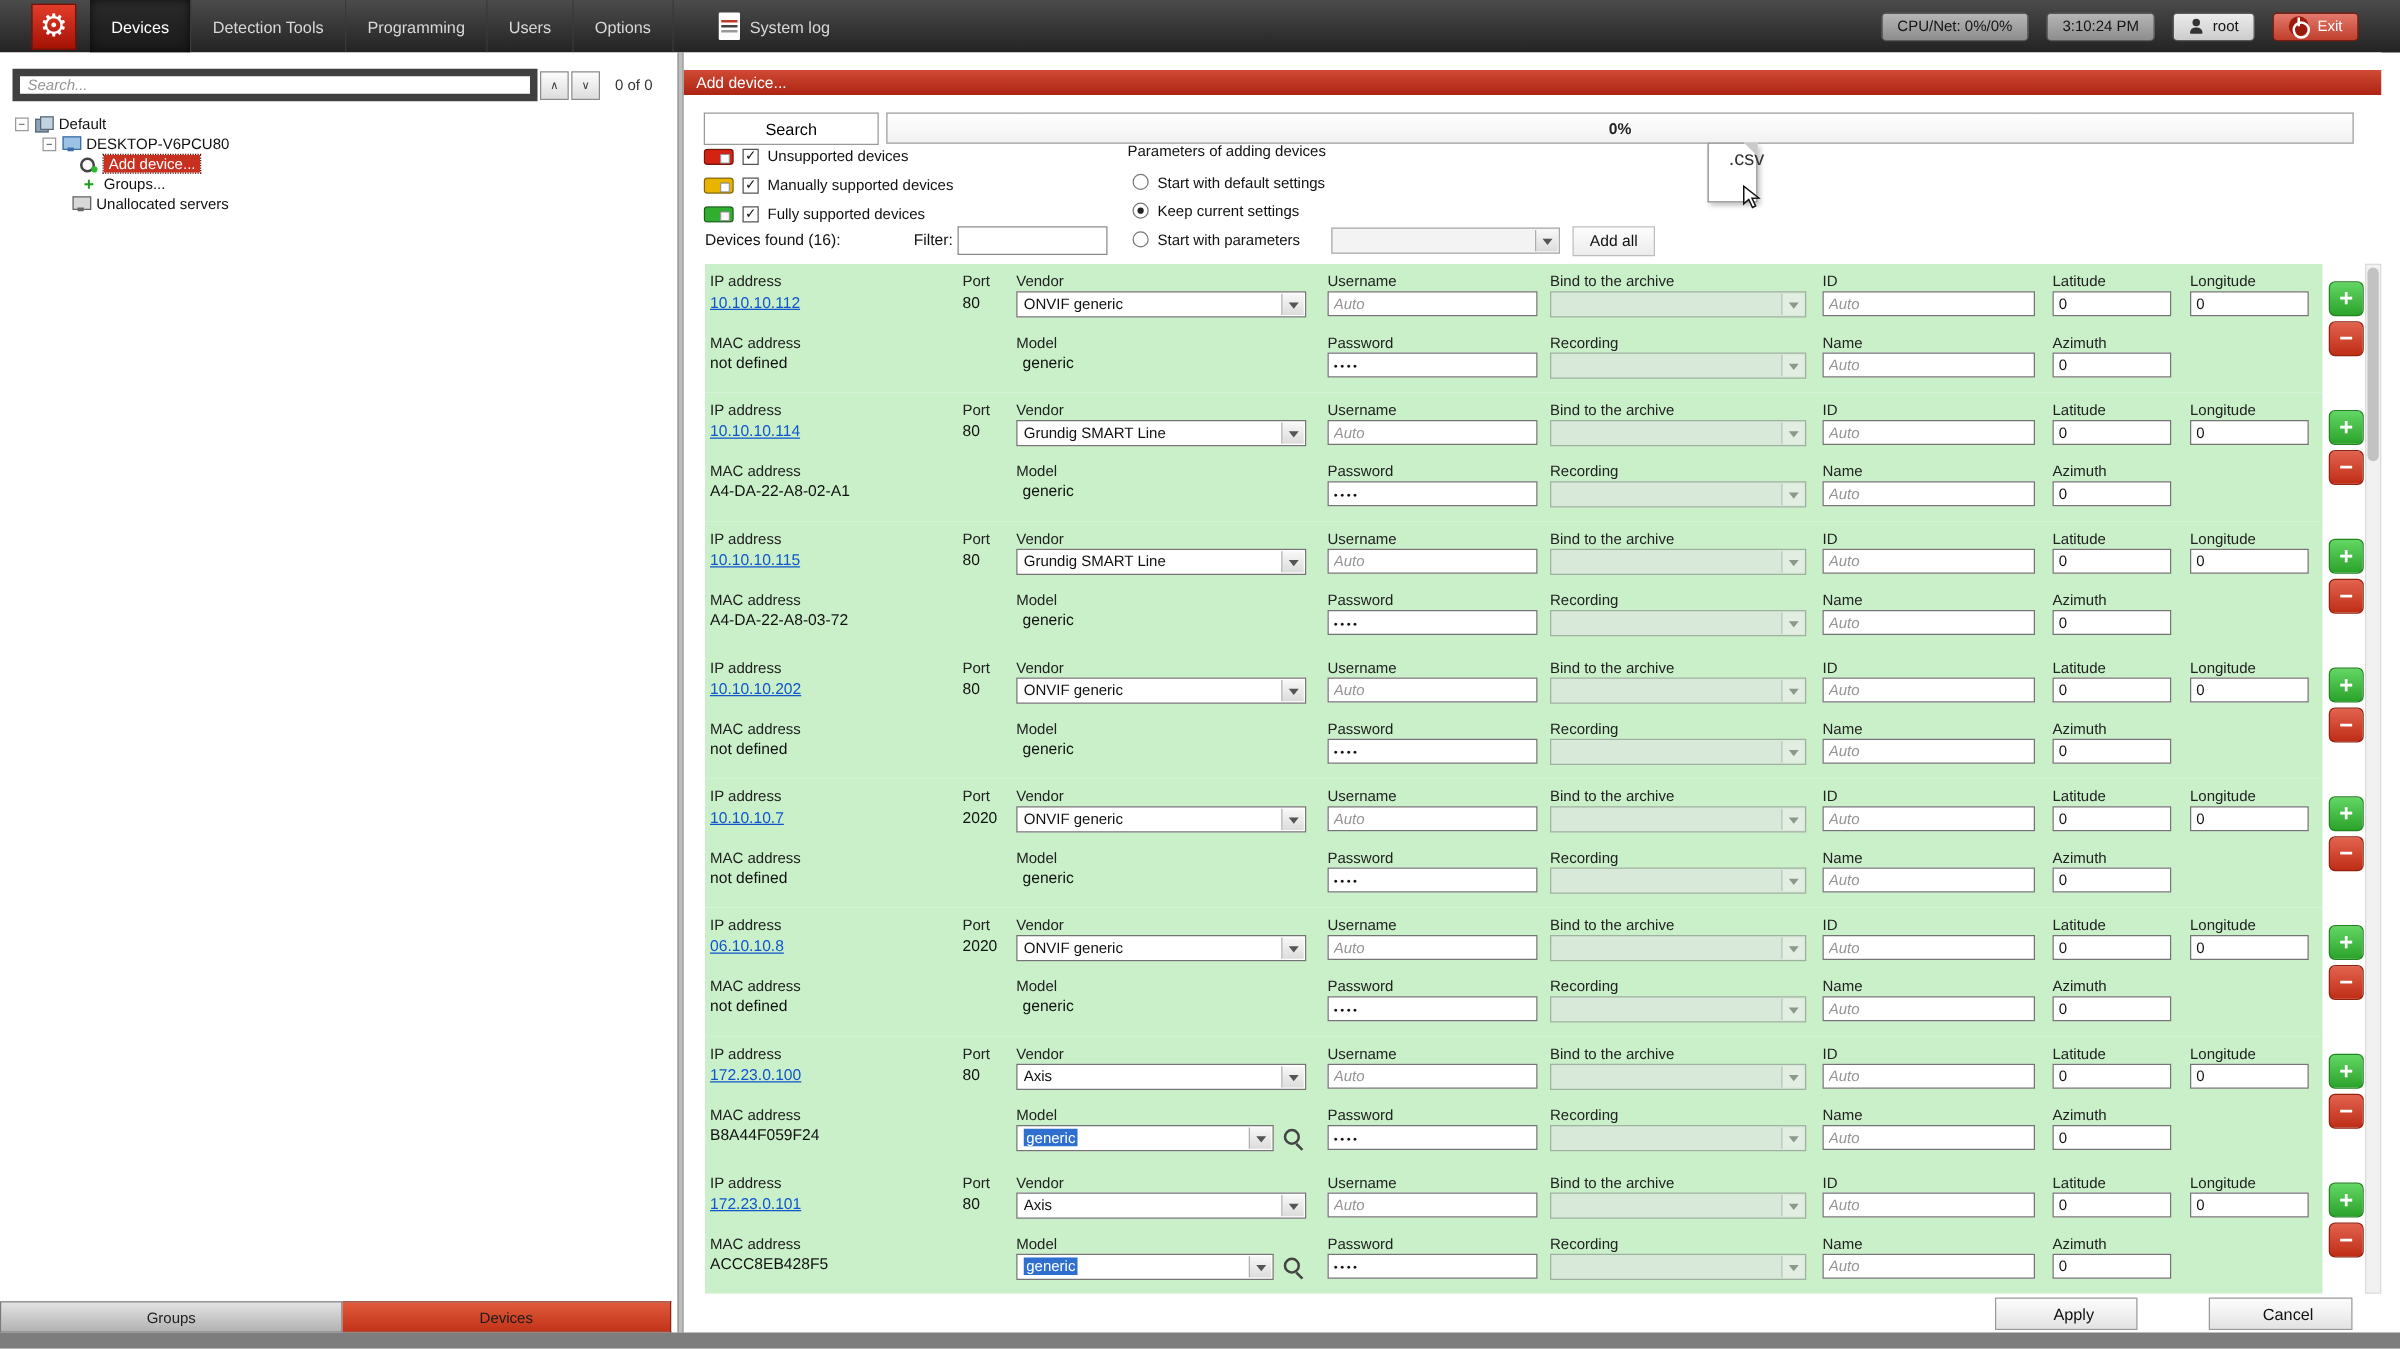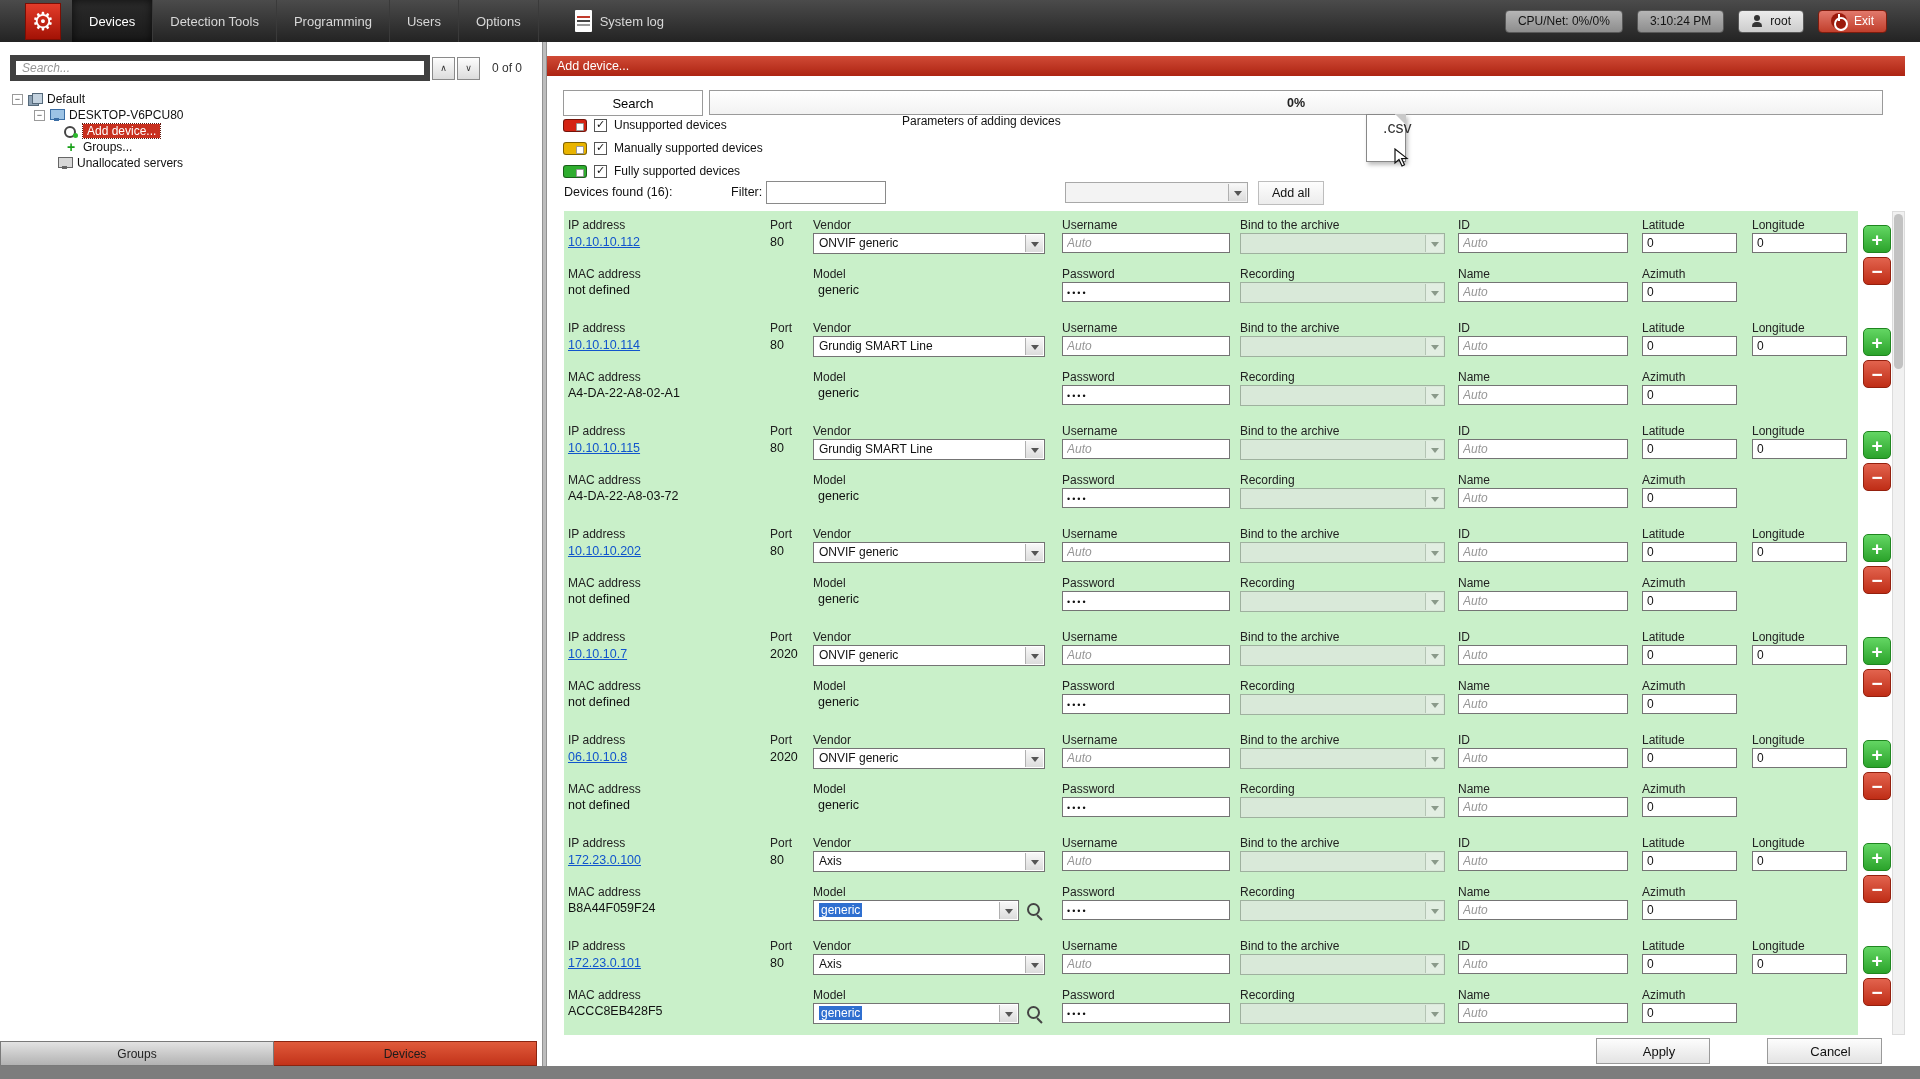--- a/index.html
+++ b/index.html
@@ -311,20 +311,36 @@
   <div class="filter-row">
     <span class="dev-chip" style="background: rgb(47, 174, 47);"></span>
     <span class="checkbox checked">
       <span class="check">✓</span>
     </span>
     <span class="filter-label">Fully supported devices</span>
   </div>
 </div>
     <div class="params">
       <div class="params-title">Parameters of adding devices</div>
+      <div class="radio-group">
+  <div class="radio-row">
+    <span class="radio"></span>
+    <span class="radio-label">Start with default settings</span>
+  </div>
+
+  <div class="radio-row">
+    <span class="radio selected"></span>
+    <span class="radio-label">Keep current settings</span>
+  </div>
+
+  <div class="radio-row">
+    <span class="radio"></span>
+    <span class="radio-label">Start with parameters</span>
+  </div>
+</div>
     </div>
     <div class="csv-wrap">
       <div class="csv-doc">
         <span class="csv-label">.csv</span>
       </div>
       <svg class="cursor-icon" width="16" height="20" viewBox="0 0 16 20">
         <path d="M1,1 L1,15 L5,11.5 L8,18 L10.5,16.8 L7.6,10.6 L13,10.4 Z" fill="#fff" stroke="#111" stroke-width="1.2"></path>
       </svg>
     </div>
     <span class="found-label">Devices found (16):</span>

